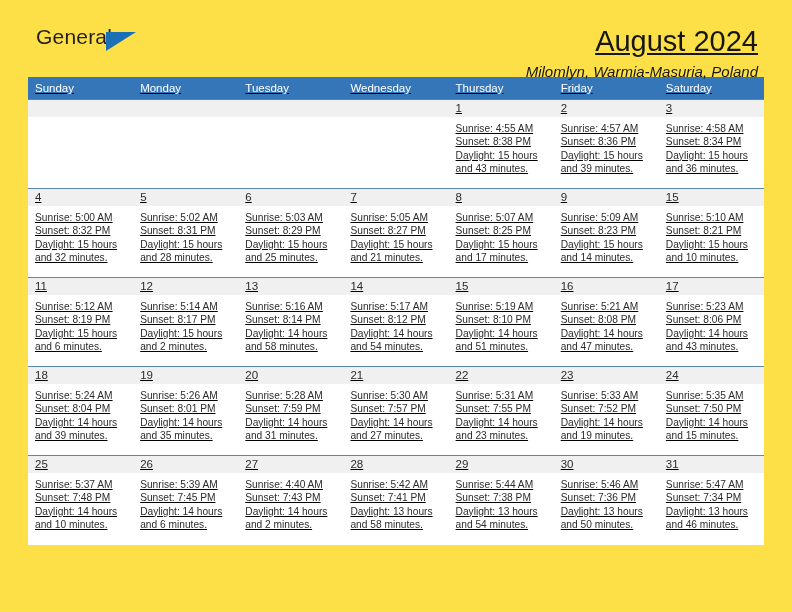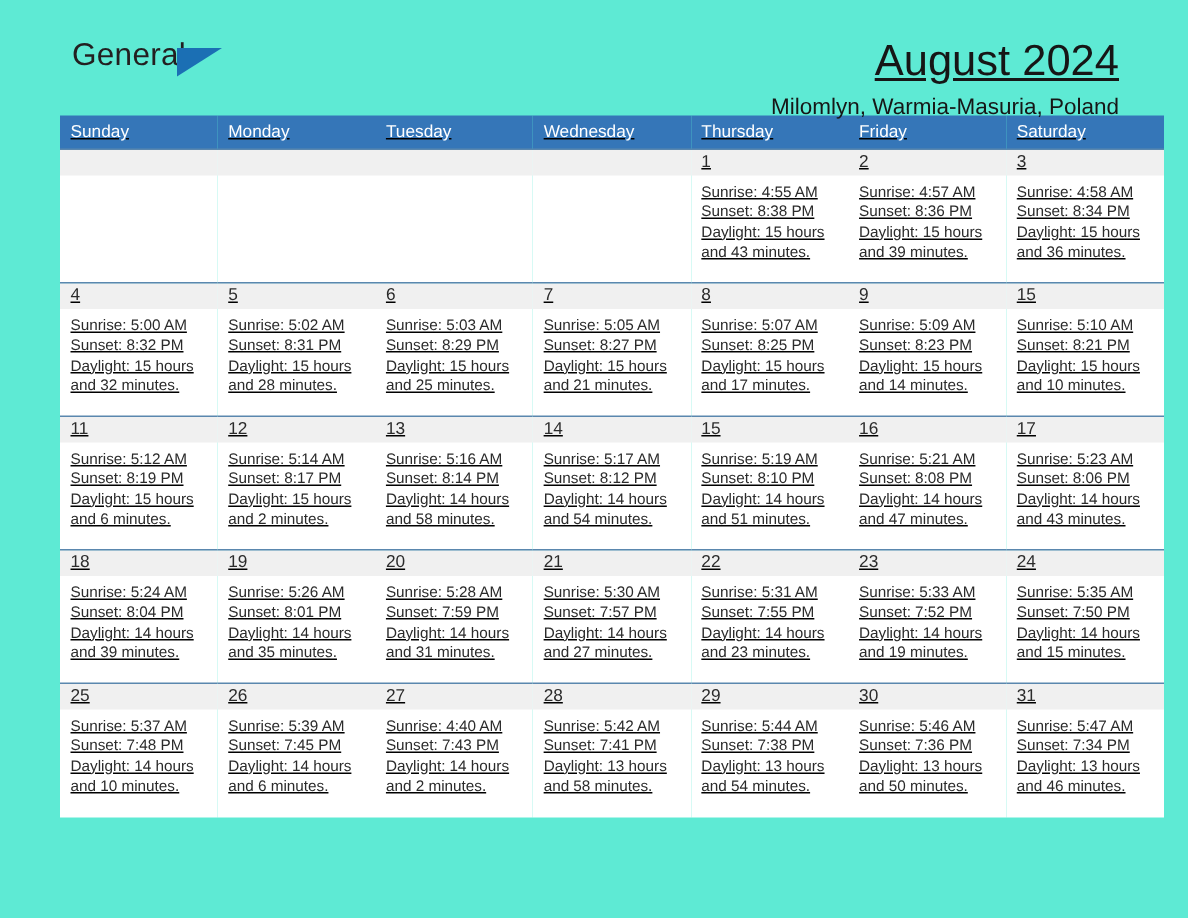--- a/index.html
+++ b/index.html
@@ -5,22 +5,22 @@
   * { box-sizing: border-box; }
   html, body {
     margin: 0; padding: 0;
     width: 792px; height: 612px;
     background: #ffffff;
     font-family: "Liberation Sans", sans-serif;
   }
   .page {
     position: relative;
     width: 792px; height: 612px;
-    background: #5eead4;
-    padding: 0 40px;
+    background: #fde047;
+    padding: 0 28px;
   }
 
   
   .header {
     display: flex;
     align-items: flex-start;
     justify-content: space-between;
     padding-top: 26px;
     height: 74px;
   }
@@ -64,20 +64,21 @@
     line-height: 1.05;
     font-weight: normal;
     margin: 0;
     text-decoration: underline;
   }
   .cal-subtitle {
     font-size: 15px;
     color: #161616;
     margin: 7px 0 0 0;
     font-weight: normal;
+    font-style: italic;
   }
 
   
   .calendar {
     width: 736px;
     border-collapse: collapse;
     table-layout: fixed;
     margin-top: 3px;
     text-decoration: underline;
   }

